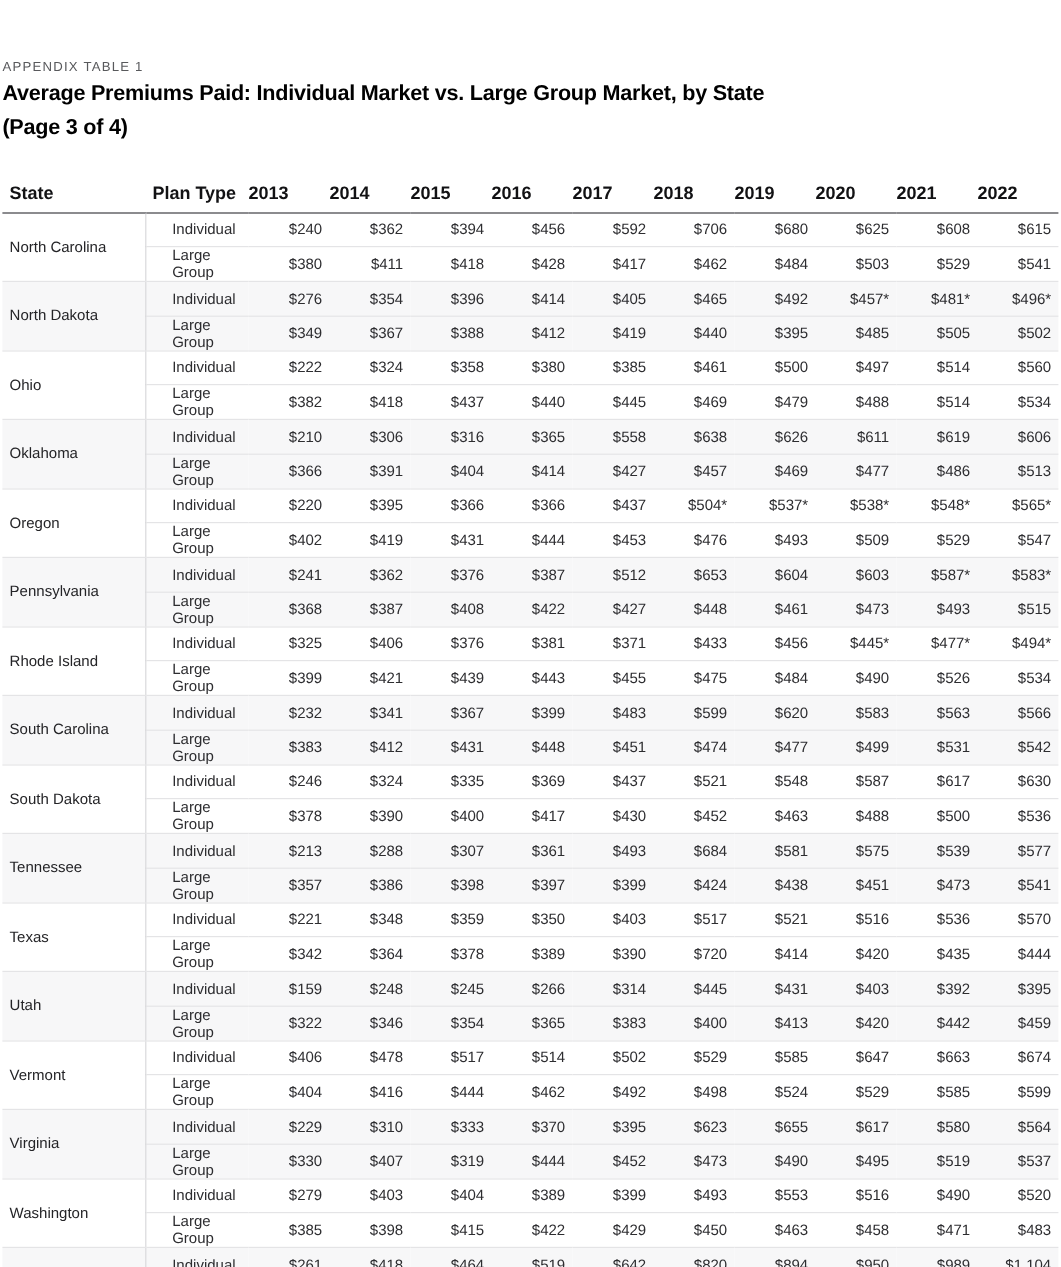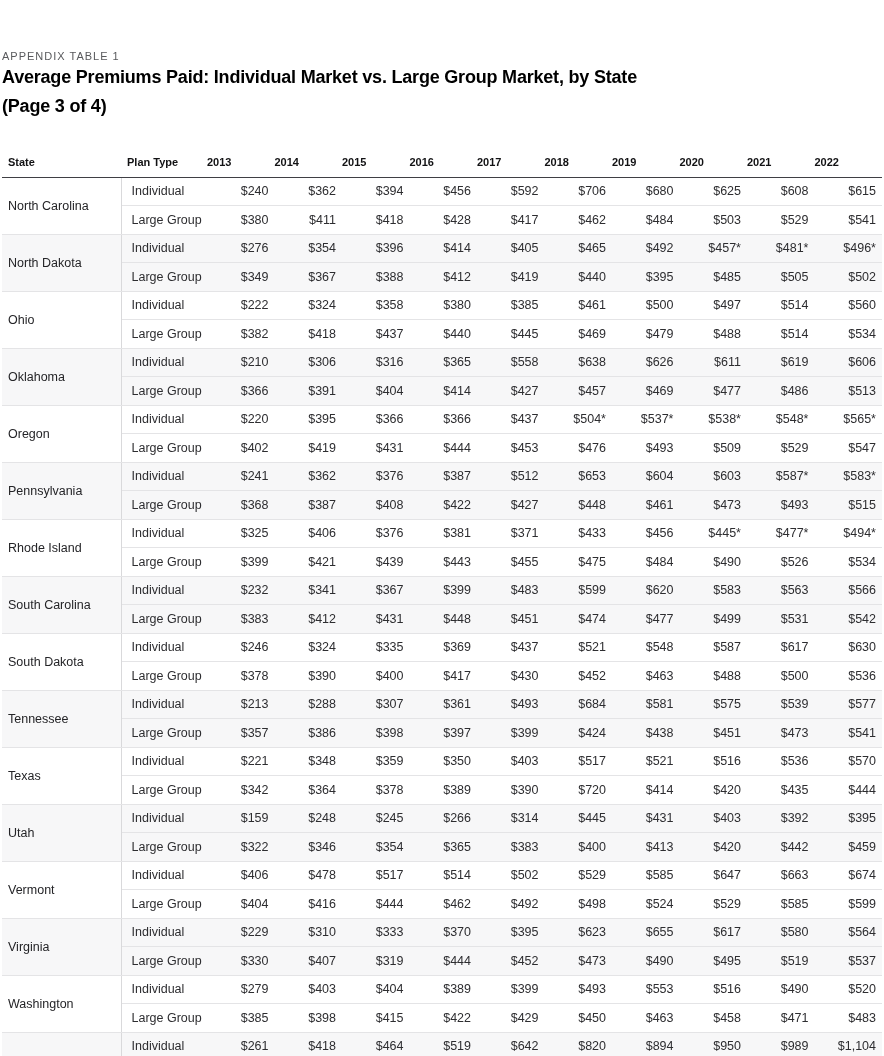--- a/index.html
+++ b/index.html
@@ -37,21 +37,21 @@
     margin-top:26px;
     width:880px;
     border-collapse:collapse;
     table-layout:fixed;
   }
   col.c-state{width:119px;}
   col.c-plan{width:86px;}
   col.c-year{width:67.5px;}
   thead tr{height:30px;}
   thead th{
-    font-size:11px;
+    font-size:15px;
     font-weight:bold;
     color:#121214;
     text-align:left;
     vertical-align:middle;
     padding-left:6px;
     border-bottom:1.5px solid var(--rule-dark);
   }
   thead th.num{
     padding-left:0;
     padding-right:6px;
@@ -61,21 +61,21 @@
     font-size:12.5px;
     vertical-align:middle;
     border-bottom:1px solid var(--line-light);
     color:var(--text);
   }
   td.state{
     padding-left:6px;
     border-right:1px solid var(--line-vert);
     color:#242427;
   }
-  td.plan{padding-left:10px;margin-left:28px;}
+  td.plan{padding-left:22px;margin-left:28px;}
   td.num{
     text-align:right;
     padding-right:6px;
   }
   tbody tr.striped td{background:var(--stripe);}
 </style>
 </head>
 <body>
 
 <div class="page">

